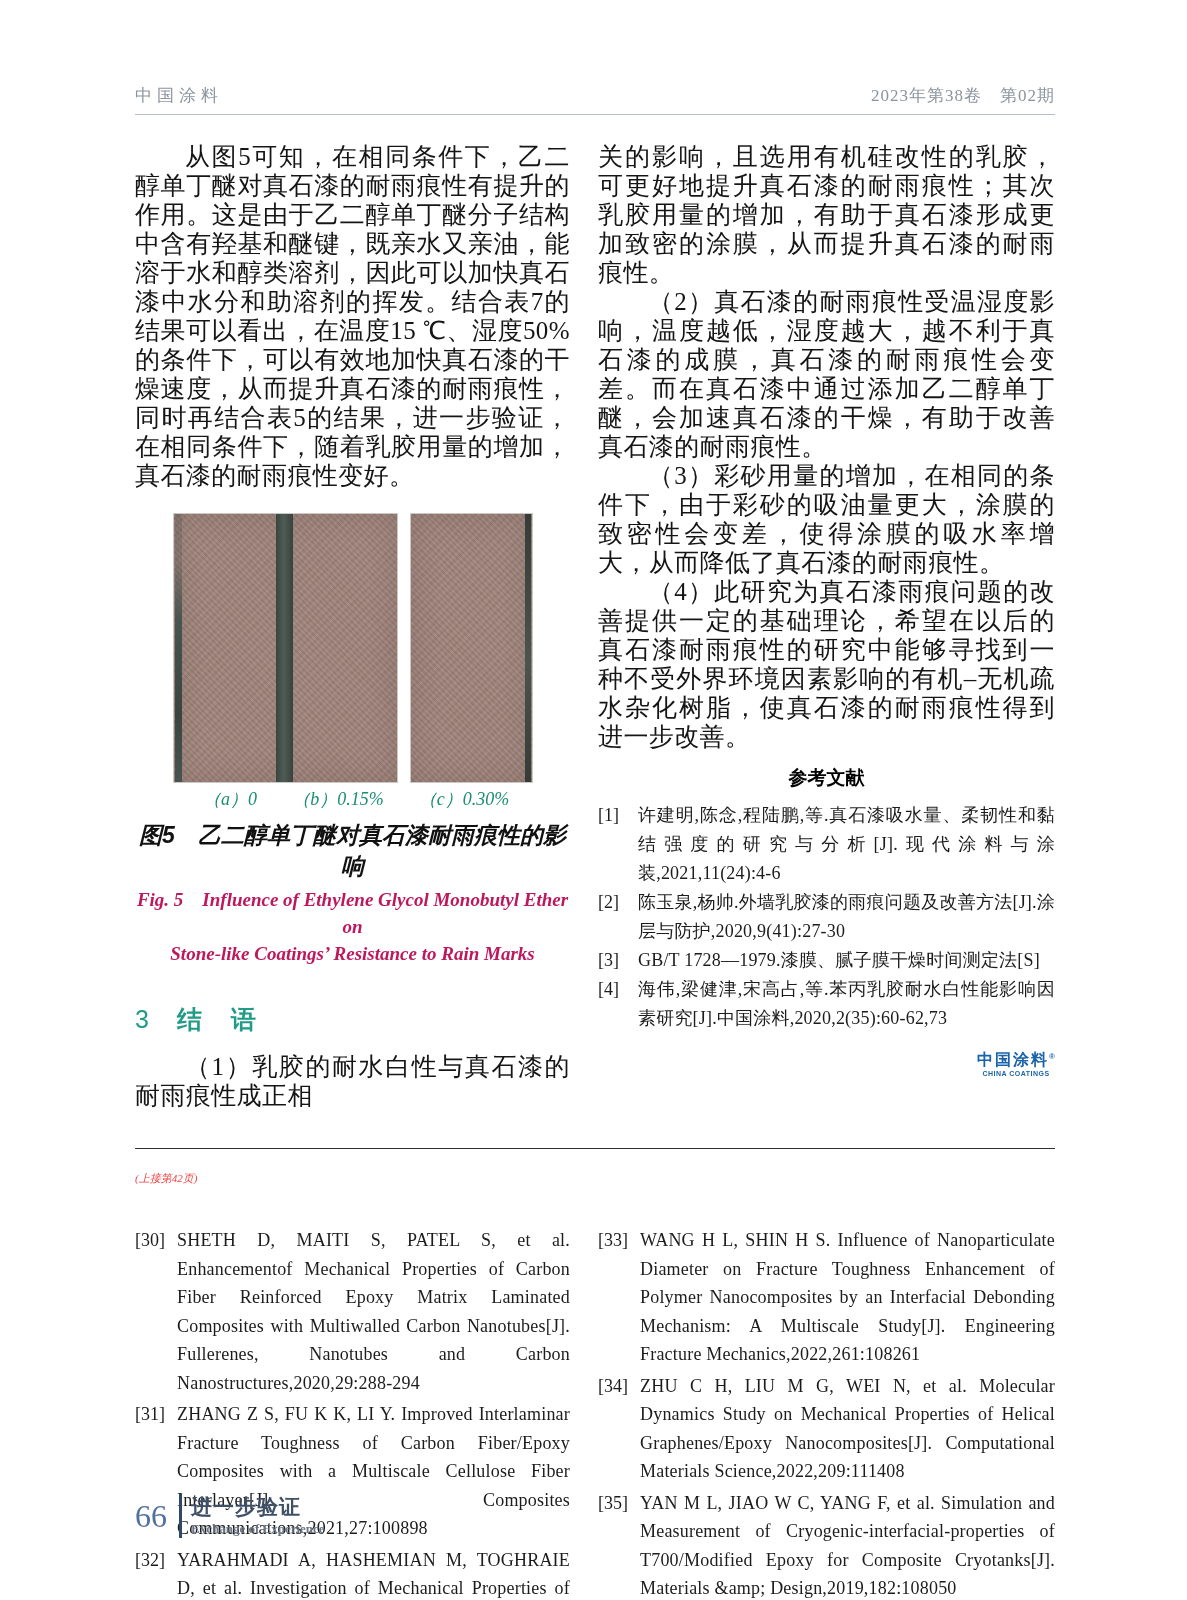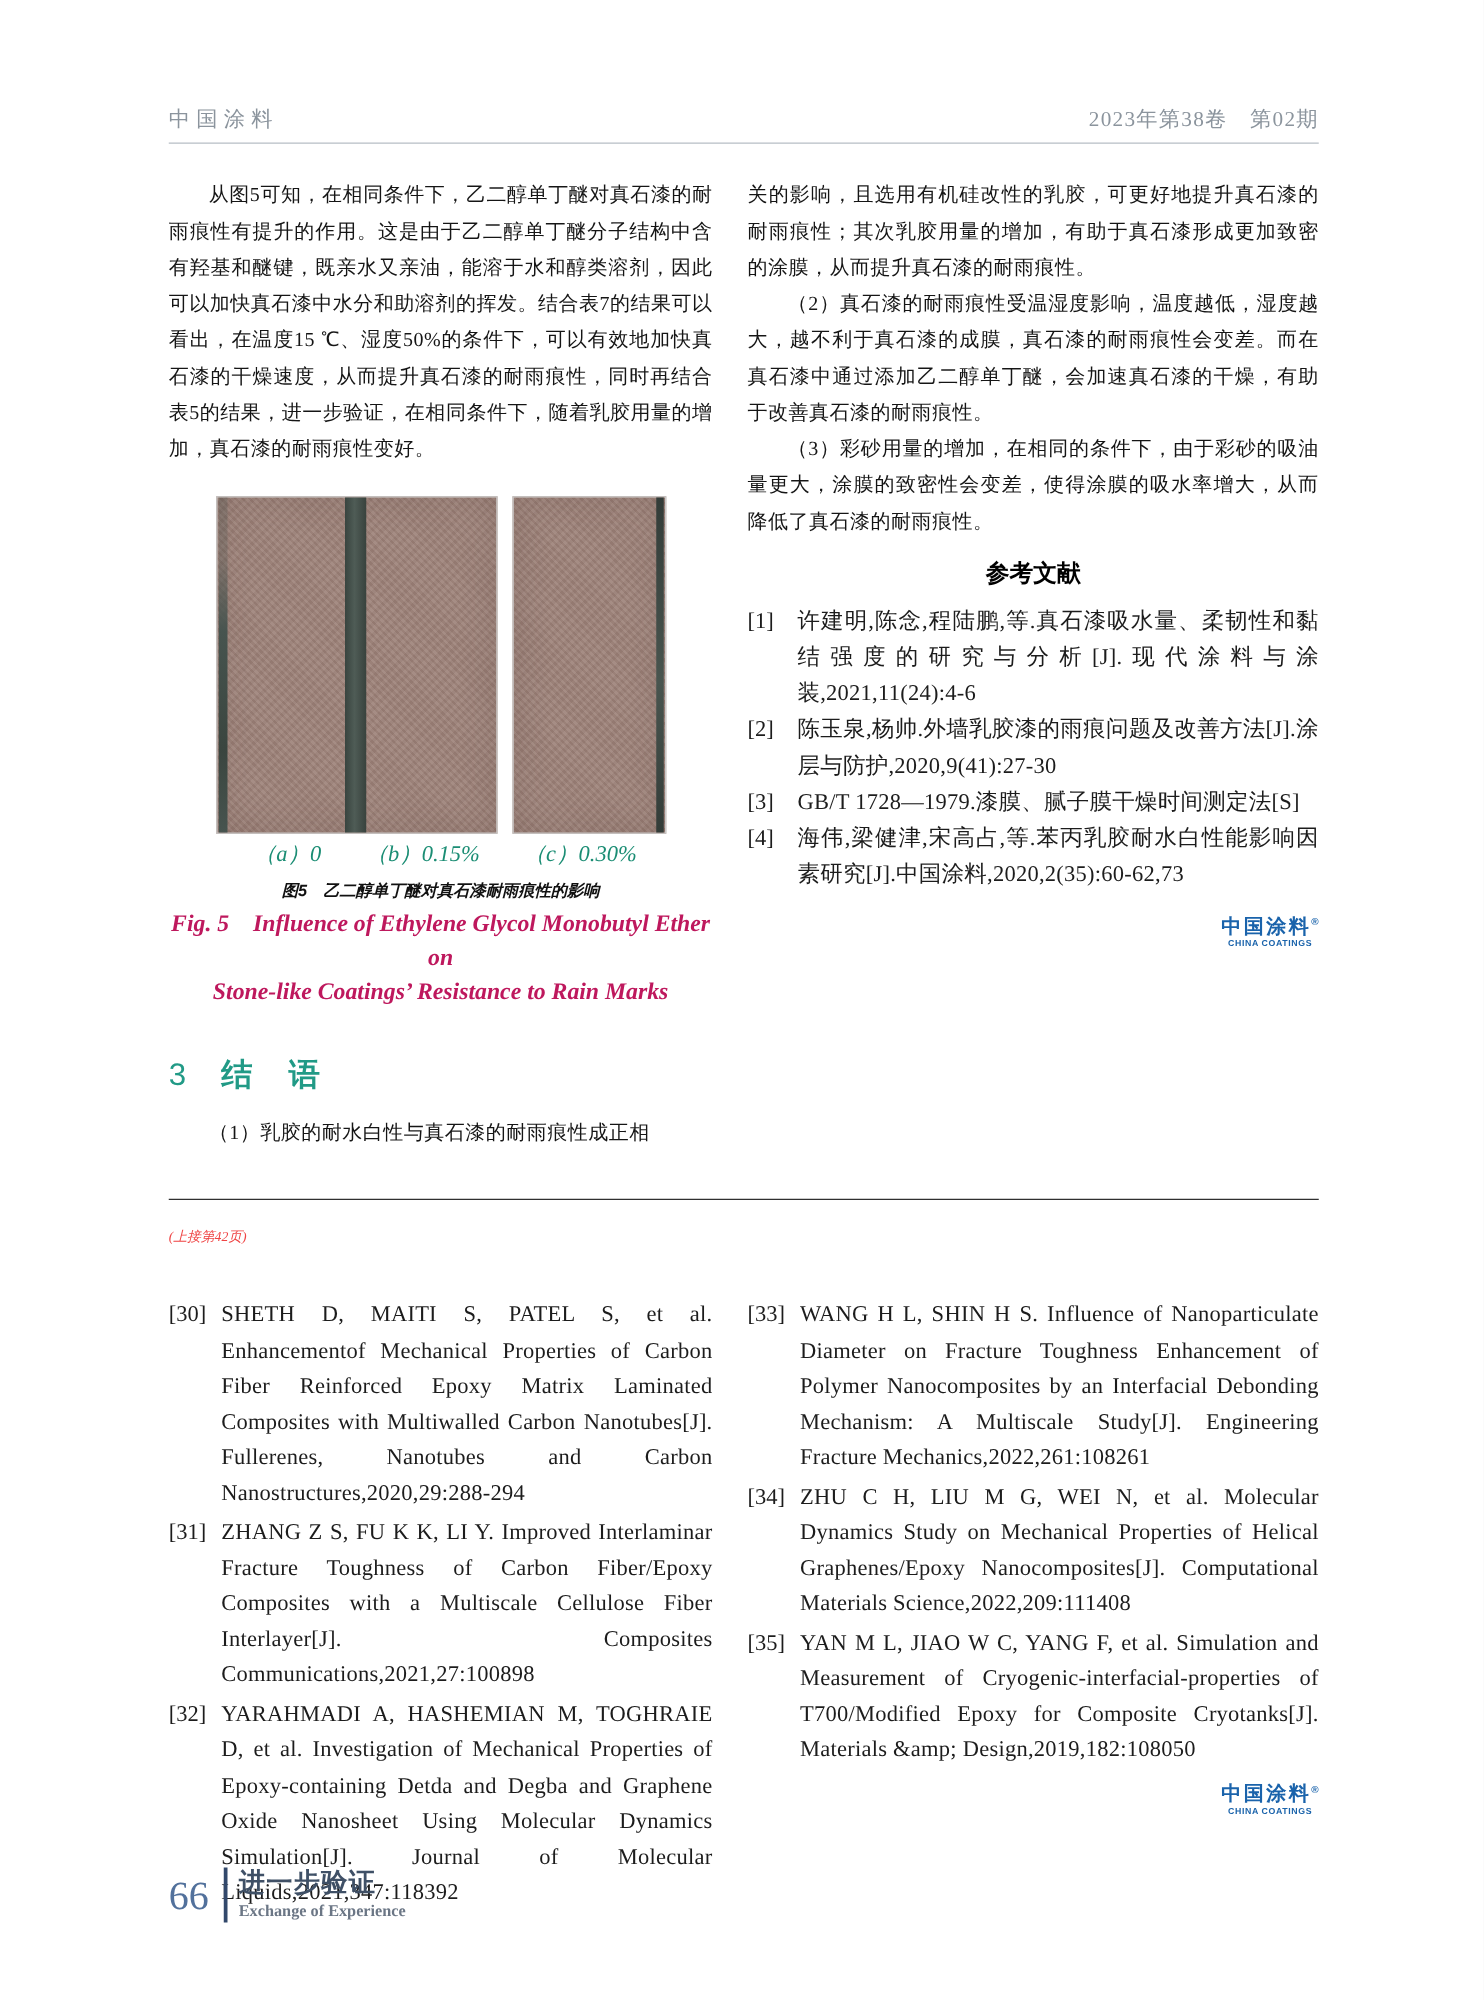--- a/index.html
+++ b/index.html
@@ -18,21 +18,21 @@
   }
   .journal-name { letter-spacing:5px; }
   .issue-info { letter-spacing:1px; }
 
   
   .columns { display:flex; gap:28px; margin-top:27px; }
   .col-left { width:435px; flex:0 0 435px; }
   .col-right { flex:1; min-width:0; }
 
   p.cn {
-    font-size:16px; line-height:29px; text-align:justify;
+    font-size:25px; line-height:29px; text-align:justify;
     letter-spacing:0.4px; color:#151515;
   }
   p.indent { text-indent:2em; }
 
   
   figure { margin-top:23px;font-style:italic; }
   .photos { display:flex; gap:12px; width:360px; margin:0 auto; }
   .photo { position:relative; height:270px; border:1px solid #c9c9c9;
     background-color:#9d8279;
     background-image:
@@ -49,21 +49,21 @@
     background:linear-gradient(to right, #39443f, #4f5c56 45%, #38423d); }
   .stripe-right { right:1px; width:6px;
     background:linear-gradient(to bottom, #333c38, #49554f 55%, #333c38); }
 
   .fig-labels { position:relative; width:360px; height:24px; margin:4px auto 0;
     font-size:18px; color:#1b8d74; }
   .fig-labels span { position:absolute; transform:translateX(-50%); white-space:nowrap; }
   .fig-label-a { left:16%; } .fig-label-b { left:46%; } .fig-label-c { left:81%; }
 
   .cap-cn { text-align:center; font-family:"Liberation Sans", sans-serif;
-    font-weight:bold; font-size:13px; margin-top:9px; color:#111; }
+    font-weight:bold; font-size:23px; margin-top:9px; color:#111; }
   .cap-en { text-align:center; font-weight:bold; font-size:19px; line-height:27px;
     margin-top:4px; color:#be185d; }
   .cap-en + .cap-en { margin-top:0; }
 
   
   .sec-heading { margin-top:36px; font-family:"Liberation Sans", sans-serif;
     font-weight:bold; color:#219a86; font-size:25px; letter-spacing:2px; }
   .sec-heading .sec-num { margin-right:26px; font-weight:normal; }
   .sec-first-line { margin-top:16px; }
 
@@ -147,20 +147,21 @@
         <h2 class="sec-heading">
           <span class="sec-num">3</span><span>结　语</span>
         </h2>
         <p class="cn indent sec-first-line">（1）乳胶的耐水白性与真石漆的耐雨痕性成正相</p>
       </section>
 
       <section class="col-right right-paras">
         <p class="cn">关的影响，且选用有机硅改性的乳胶，可更好地提升真石漆的耐雨痕性；其次乳胶用量的增加，有助于真石漆形成更加致密的涂膜，从而提升真石漆的耐雨痕性。</p>
         <p class="cn indent">（2）真石漆的耐雨痕性受温湿度影响，温度越低，湿度越大，越不利于真石漆的成膜，真石漆的耐雨痕性会变差。而在真石漆中通过添加乙二醇单丁醚，会加速真石漆的干燥，有助于改善真石漆的耐雨痕性。</p>
         <p class="cn indent">（3）彩砂用量的增加，在相同的条件下，由于彩砂的吸油量更大，涂膜的致密性会变差，使得涂膜的吸水率增大，从而降低了真石漆的耐雨痕性。</p>
+        <p class="cn indent">（4）此研究为真石漆雨痕问题的改善提供一定的基础理论，希望在以后的真石漆耐雨痕性的研究中能够寻找到一种不受外界环境因素影响的有机–无机疏水杂化树脂，使真石漆的耐雨痕性得到进一步改善。</p>
 
         <h3 class="ref-heading">参考文献</h3>
         <ol class="ref-list">
           <li class="ref-item">
             <span class="ref-num">[1]</span>
             <span class="ref-text">许建明,陈念,程陆鹏,等.真石漆吸水量、柔韧性和黏结强度的研究与分析[J].现代涂料与涂装,2021,11(24):4-6</span>
           </li>
           <li class="ref-item">
             <span class="ref-num">[2]</span>
             <span class="ref-text">陈玉泉,杨帅.外墙乳胶漆的雨痕问题及改善方法[J].涂层与防护,2020,9(41):27-30</span>

